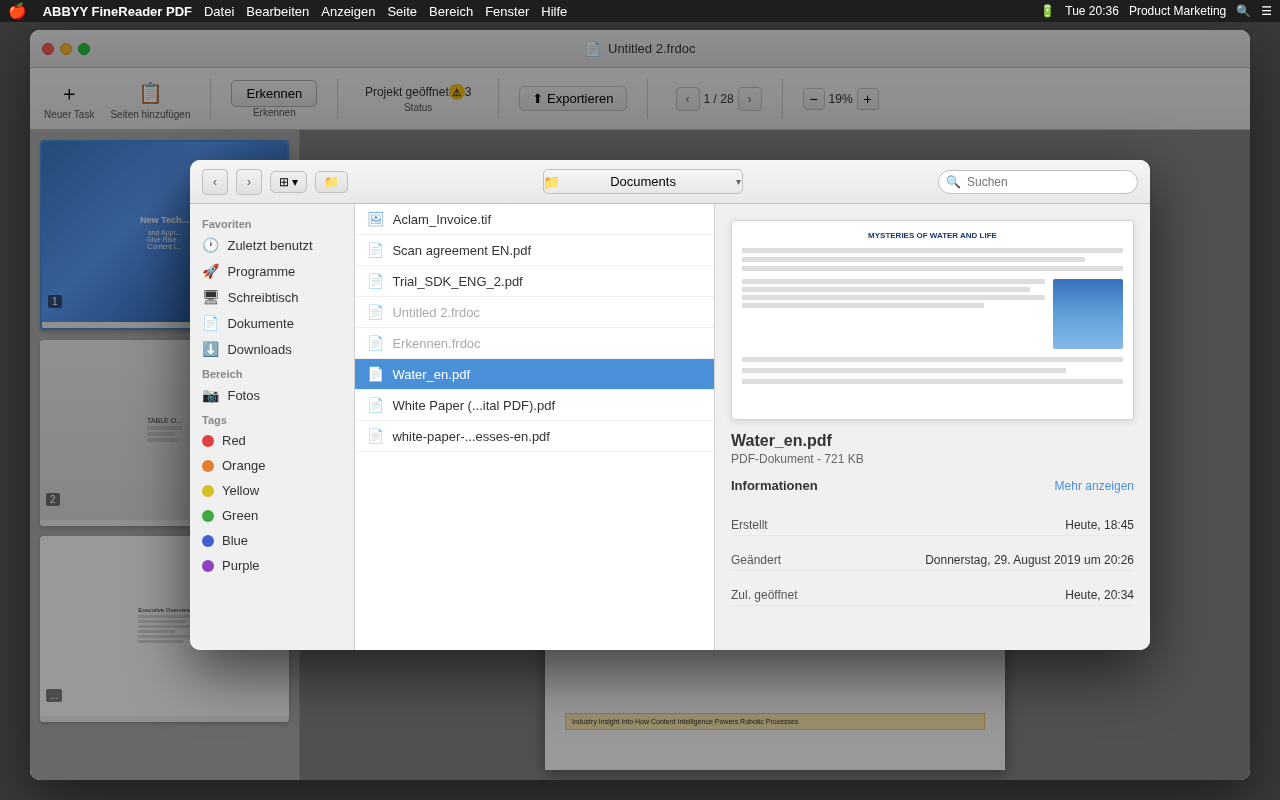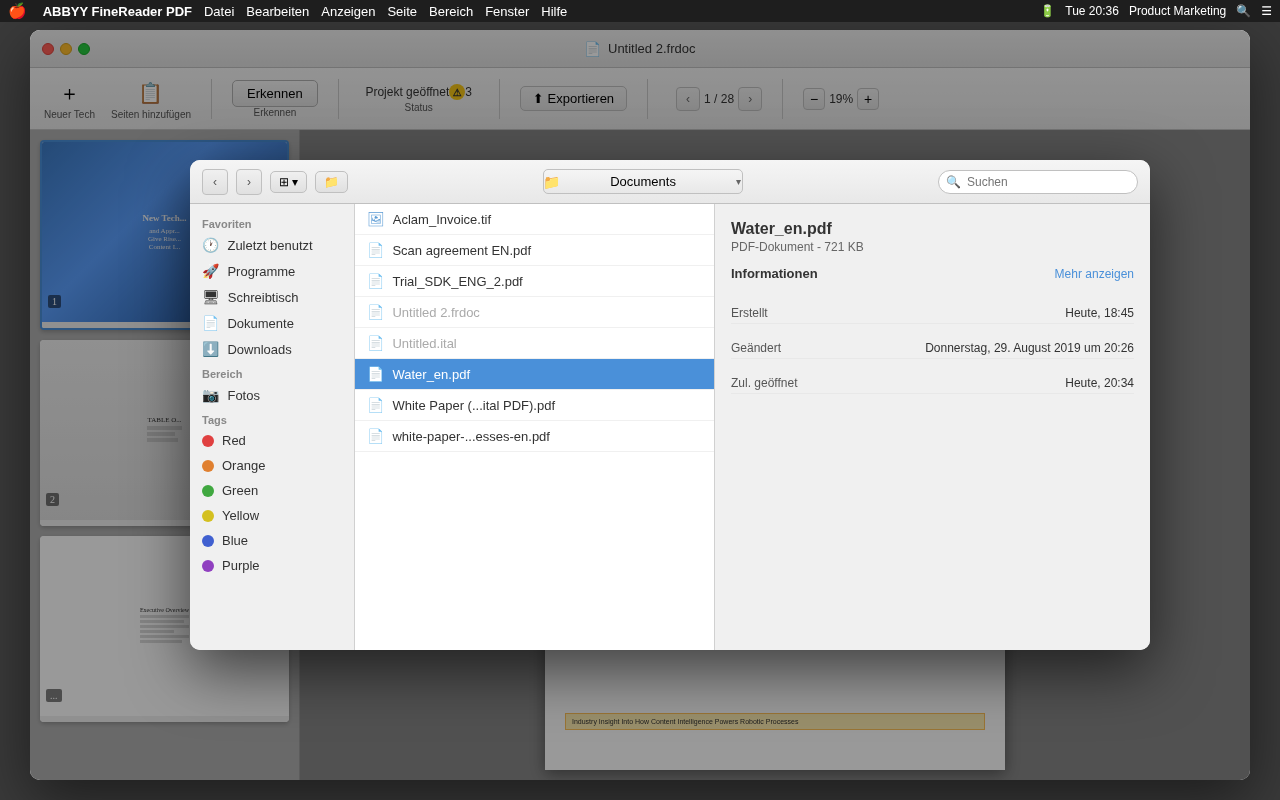--- a/index.html
+++ b/index.html
@@ -236,21 +236,20 @@
     
     .thumbnails-panel {
       width: 270px;
       background: #b0b0b0;
       overflow-y: auto;
       display: flex;
       flex-direction: column;
       gap: 10px;
       padding: 10px;
       border-right: 1px solid #999;
-      font-family: Liberation Serif, serif;
     }
     .thumb-item {
       background: white;
       border-radius: 4px;
       overflow: hidden;
       cursor: pointer;
       box-shadow: 0 2px 4px rgba(0,0,0,0.2);
       position: relative;
     }
     .thumb-item.active { border: 2px solid #4a90d9; }
@@ -691,21 +690,21 @@
     </div>
     <div class="title-bar-title">
       <span class="title-icon">📄</span>
       <span>Untitled 2.frdoc</span>
     </div>
   </div>
 
   <div class="toolbar">
     <div class="toolbar-btn">
       <div class="toolbar-btn-icon">＋</div>
-      <span class="toolbar-btn-label">Neuer Tech</span>
+      <span class="toolbar-btn-label">Neuer Task</span>
     </div>
     <div class="toolbar-btn">
       <div class="toolbar-btn-icon">📋</div>
       <span class="toolbar-btn-label">Seiten hinzufügen</span>
     </div>
     <div class="toolbar-divider"></div>
     <div class="toolbar-btn">
       <button class="erkennen-btn">Erkennen</button>
       <span class="toolbar-btn-label">Erkennen</span>
     </div>
@@ -861,26 +860,26 @@
         <div class="sidebar-section-label">Tags</div>
         <div class="sidebar-item">
           <span class="tag-dot" style="background:#e04040;"></span>
           <span>Red</span>
         </div>
         <div class="sidebar-item">
           <span class="tag-dot" style="background:#e08030;"></span>
           <span>Orange</span>
         </div>
         <div class="sidebar-item">
+          <span class="tag-dot" style="background:#d4c020;"></span>
+          <span>Yellow</span>
+        </div>
+        <div class="sidebar-item">
           <span class="tag-dot" style="background:#40a840;"></span>
           <span>Green</span>
-        </div>
-        <div class="sidebar-item">
-          <span class="tag-dot" style="background:#d4c020;"></span>
-          <span>Yellow</span>
         </div>
         <div class="sidebar-item">
           <span class="tag-dot" style="background:#4060d0;"></span>
           <span>Blue</span>
         </div>
         <div class="sidebar-item">
           <span class="tag-dot" style="background:#9040c0;"></span>
           <span>Purple</span>
         </div>
       </div>
@@ -897,37 +896,59 @@
         <div class="file-item">
           <span class="file-icon pdf">📄</span>
           <span>Trial_SDK_ENG_2.pdf</span>
         </div>
         <div class="file-item greyed">
           <span class="file-icon frdoc">📄</span>
           <span>Untitled 2.frdoc</span>
         </div>
         <div class="file-item greyed">
           <span class="file-icon frdoc">📄</span>
-          <span>Untitled.ital</span>
+          <span>Erkennen.frdoc</span>
         </div>
         <div class="file-item selected">
           <span class="file-icon pdf">📄</span>
           <span>Water_en.pdf</span>
         </div>
         <div class="file-item">
           <span class="file-icon pdf">📄</span>
           <span>White Paper (...ital PDF).pdf</span>
         </div>
         <div class="file-item">
           <span class="file-icon pdf">📄</span>
           <span>white-paper-...esses-en.pdf</span>
         </div>
       </div>
 
       <div class="preview-panel">
+        <div class="preview-image">
+          <div class="preview-doc-content">
+            <div class="preview-title">MYSTERIES OF WATER AND LIFE</div>
+            <div class="preview-body-line full" style="width:100%;"></div>
+            <div class="preview-body-line" style="width:90%;"></div>
+            <div class="preview-body-line" style="width:100%;"></div>
+            <div style="display:flex;gap:8px;margin:4px 0;">
+              <div style="flex:1;">
+                <div class="preview-body-line" style="width:100%;"></div>
+                <div class="preview-body-line" style="width:95%;margin-top:3px;"></div>
+                <div class="preview-body-line" style="width:100%;margin-top:3px;"></div>
+                <div class="preview-body-line" style="width:80%;margin-top:3px;"></div>
+              </div>
+              <div style="width:70px;height:70px;background:linear-gradient(135deg,#2c5fa0,#6aace0);border-radius:2px;flex-shrink:0;overflow:hidden;">
+                <div style="width:100%;height:100%;background:linear-gradient(180deg,#3a6fbc 0%,#5fa0d8 50%,#84b8e8 100%);"></div>
+              </div>
+            </div>
+            <div class="preview-body-line" style="width:100%;"></div>
+            <div class="preview-body-line" style="width:85%;margin-top:2px;"></div>
+            <div class="preview-body-line" style="width:100%;margin-top:2px;"></div>
+          </div>
+        </div>
         <div class="file-name-label">Water_en.pdf</div>
         <div class="file-meta">PDF-Dokument - 721 KB</div>
         <div class="info-section-header">
           <span class="info-label">Informationen</span>
           <span class="info-mehr">Mehr anzeigen</span>
         </div>
         <div class="info-row">
           <span class="info-key">Erstellt</span>
           <span class="info-val">Heute, 18:45</span>
         </div>

